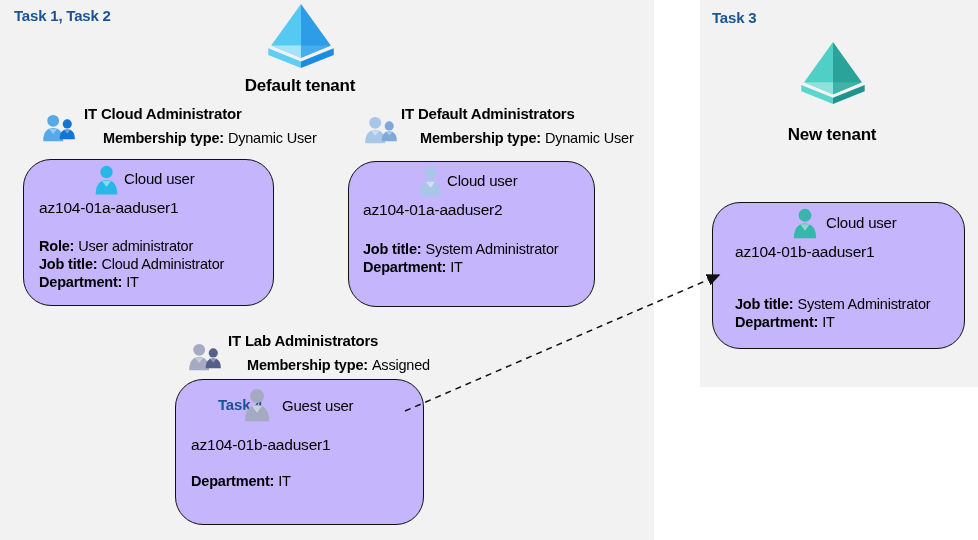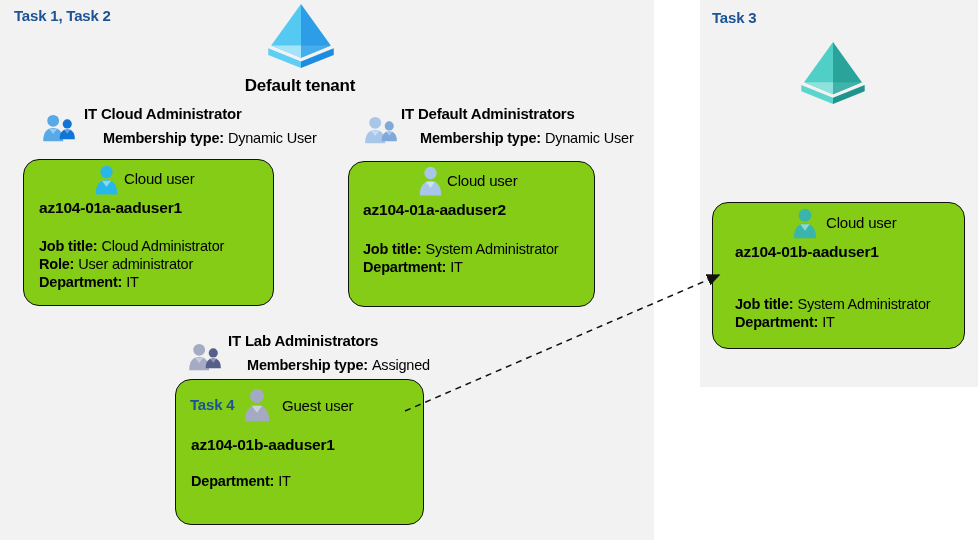--- a/index.html
+++ b/index.html
@@ -11,26 +11,26 @@
   }
   .bg{position:absolute;background:#f2f2f2;}
   #left-canvas{left:0;top:0;width:654px;height:540px;}
   #right-panel{left:700px;top:0;width:278px;height:387px;}
   .task{position:absolute;font-size:15px;font-weight:bold;color:#1B5394;white-space:nowrap;}
   .tenant-title{position:absolute;font-size:17px;font-weight:bold;text-align:center;white-space:nowrap;}
   .tenant-title .tl{line-height:25px;}
   .group-title{position:absolute;font-size:15px;font-weight:bold;white-space:nowrap;}
   .mline{position:absolute;font-size:14.5px;white-space:nowrap;margin-left:19px;}
   .mline b{margin-right:4px;}
-  .card{position:absolute;background:#84cc16;border:1.5px solid #111;border-radius:16px;}
+  .card{position:absolute;background:#c4b5fd;border:1.5px solid #111;border-radius:28px;}
   .utype{position:absolute;font-size:15px;white-space:nowrap;}
-  .uname{position:absolute;font-size:15.5px;font-weight:bold;white-space:nowrap;text-align:right;}
+  .uname{position:absolute;font-size:15.5px;font-weight:normal;white-space:nowrap;text-align:right;}
   .fields{position:absolute;font-size:14.5px;line-height:18px;white-space:nowrap;}
   .fields b{margin-right:4px;}
-  .card .task{font-size:15px;}
+  .card .task{font-size:15px;margin-left:28px;}
   svg.icon{position:absolute;overflow:visible;}
   #arrow-layer{position:absolute;left:0;top:0;pointer-events:none;}
   #icon-defs{position:absolute;width:0;height:0;}
 </style>
 </head>
 <body>
 
 <svg id="icon-defs" aria-hidden="true">
   <defs>
     <symbol id="sym-person" viewBox="0 0 24 29">
@@ -65,20 +65,21 @@
 
 <svg class="icon" style="left:263px;top:4px;width:76px;height:64px;--f1:#54c9f2;--f2:#a5e3fa;--f3:#2d9de8;--f4:#45adec;--r1:#5fcef5;--r2:#1b8ce2">
     <use href="#sym-aad"></use>
   </svg>
 <div class="tenant-title" style="left:230px;top:76px;width:140px">Default tenant</div>
 
 <svg class="icon" style="left:797px;top:42px;width:72px;height:62px;--f1:#50cfc6;--f2:#8fe2db;--f3:#2aa39a;--f4:#3fb2a9;--r1:#5cd6cd;--r2:#1e948c">
     <use href="#sym-aad"></use>
   </svg>
 <div class="tenant-title" style="left:762px;top:122px;width:140px">
+  <div class="tl">New tenant</div>
 </div>
 
 <svg class="icon" style="left:42px;top:113px;width:34px;height:30px;--c1:#57a9e8;--c2:#1274d4">
     <use href="#sym-people"></use>
   </svg>
 <div class="group-title" style="left:84px;top:105px">IT Cloud Administrator</div>
 <div class="mline" style="left:84px;top:130px">
   <b>Membership type:</b><span>Dynamic User</span>
 </div>
 
@@ -98,22 +99,22 @@
   <b>Membership type:</b><span>Assigned</span>
 </div>
 
 <div class="card" style="left:23px;top:159px;width:249px;height:145px">
   <svg class="icon" style="left:70px;top:5px;width:25px;height:30px;--c1:#29b7ea">
       <use href="#sym-person"></use>
     </svg>
   <div class="utype" style="left:100px;top:10px">Cloud user</div>
   <div class="uname" style="left:15px;top:39px">az104-01a-aaduser1</div>
   <div class="fields" style="left:15px;top:77px">
+    <div><b>Role:</b><span>User administrator</span></div>
     <div><b>Job title:</b><span>Cloud Administrator</span></div>
-    <div><b>Role:</b><span>User administrator</span></div>
     <div><b>Department:</b><span>IT</span></div>
   </div>
 </div>
 
 <div class="card" style="left:348px;top:161px;width:245px;height:144px">
   <svg class="icon" style="left:69px;top:4px;width:25px;height:30px;--c1:#a8c6e8">
       <use href="#sym-person"></use>
     </svg>
   <div class="utype" style="left:98px;top:10px">Cloud user</div>
   <div class="uname" style="left:14px;top:39px">az104-01a-aaduser2</div>

